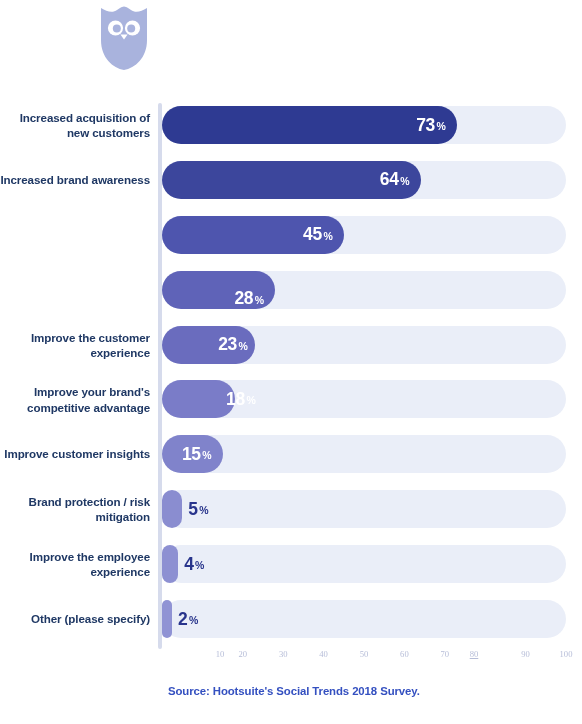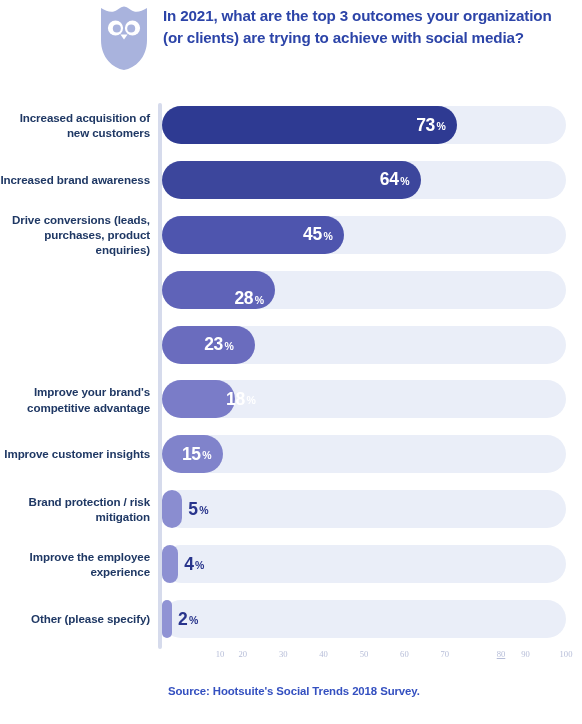--- a/index.html
+++ b/index.html
@@ -167,21 +167,20 @@
     <svg viewBox="0 0 46 64" width="46" height="64" aria-hidden="true">
       <path d="M0 2 L0 34 C0 52 12 62 23 64 C34 62 46 52 46 34 L46 2 C40 6 34 7 30 4 C27 1.5 24 0.5 23 0.5 C22 0.5 19 1.5 16 4 C12 7 6 6 0 2 Z" fill="#a9b3dd"></path>
       <circle cx="14.5" cy="22" r="7.6" fill="#ffffff"></circle>
       <circle cx="31.5" cy="22" r="7.6" fill="#ffffff"></circle>
       <circle cx="15.8" cy="22.6" r="4.0" fill="#a9b3dd"></circle>
       <circle cx="30.2" cy="22.6" r="4.0" fill="#a9b3dd"></circle>
       <path d="M19.4 28.5 L23 33.5 L26.6 28.5 Z" fill="#ffffff"></path>
     </svg>
   </div>
 
-  <div id="title">In 2021, what are the top 3 outcomes your organization (or clients) are trying to achieve with social media?</div>
 </div>
 
 <div id="chart">
 
   <div id="axis-line"></div>
 
   <div id="rows">
       <div class="row">
         <div class="cat-label">Increased acquisition of new customers</div>
         <div class="track"></div>
@@ -194,40 +193,40 @@
       <div class="row">
         <div class="cat-label">Increased brand awareness</div>
         <div class="track"></div>
         <div class="bar" style="width: 258.56px; background: rgb(60, 70, 156);"></div>
         <div class="val inside" style="left: 162px; width: 247.56px;">
           <span class="num">64</span>
           <span class="pct">%</span>
         </div>
       </div>
       <div class="row">
-        <div class="cat-label">Drive conversions (leads, purchases, product enquiries)</div>
         <div class="track"></div>
         <div class="bar" style="width: 181.8px; background: rgb(78, 85, 174);"></div>
         <div class="val inside" style="left: 162px; width: 170.8px;">
           <span class="num">45</span>
           <span class="pct">%</span>
         </div>
       </div>
       <div class="row">
         <div class="track"></div>
         <div class="bar" style="width: 113.12px; background: rgb(95, 99, 184);"></div>
         <div class="val inside" style="left: 162px; width: 102.12px; margin-top: 9px;">
           <span class="num">28</span>
           <span class="pct">%</span>
         </div>
       </div>
       <div class="row">
+        <div class="cat-label">Improve the customer experience</div>
         <div class="track"></div>
         <div class="bar" style="width: 92.92px; background: rgb(106, 108, 190);"></div>
-        <div class="val inside" style="left: 152px; width: 81.92px;">
+        <div class="val inside" style="left: 166px; width: 81.92px;">
           <span class="num">23</span>
           <span class="pct">%</span>
         </div>
       </div>
       <div class="row">
         <div class="cat-label">Improve your brand's competitive advantage</div>
         <div class="track"></div>
         <div class="bar" style="width: 72.72px; background: rgb(122, 124, 200);"></div>
         <div class="val inside" style="left: 162px; width: 61.72px; padding-left: 32px;">
           <span class="num">18</span>
@@ -273,21 +272,21 @@
     </div>
 
   <div id="xaxis">
       <span class="tick" style="left: 58px;">10</span>
       <span class="tick" style="left: 80.8px;">20</span>
       <span class="tick" style="left: 121.2px;">30</span>
       <span class="tick" style="left: 161.6px; text-align: right;">40</span>
       <span class="tick" style="left: 202px;">50</span>
       <span class="tick" style="left: 242.4px;">60</span>
       <span class="tick" style="left: 282.8px;">70</span>
-      <span class="tick" style="left: 339px; text-decoration: underline;">80</span>
+      <span class="tick" style="left: 312px; text-decoration: underline;">80</span>
       <span class="tick" style="left: 363.6px;">90</span>
       <span class="tick" style="left: 404px;">100</span>
     </div>
 </div>
 
 <div id="footer">
   <div>Source:  Hootsuite's Social Trends 2018 Survey.</div>
 </div>
 
 </body></html>

